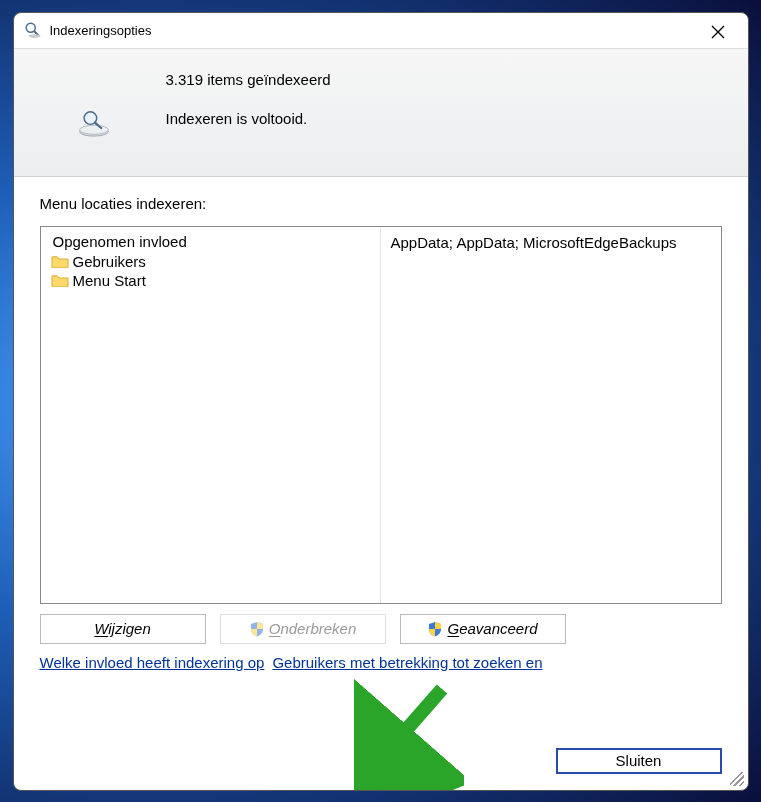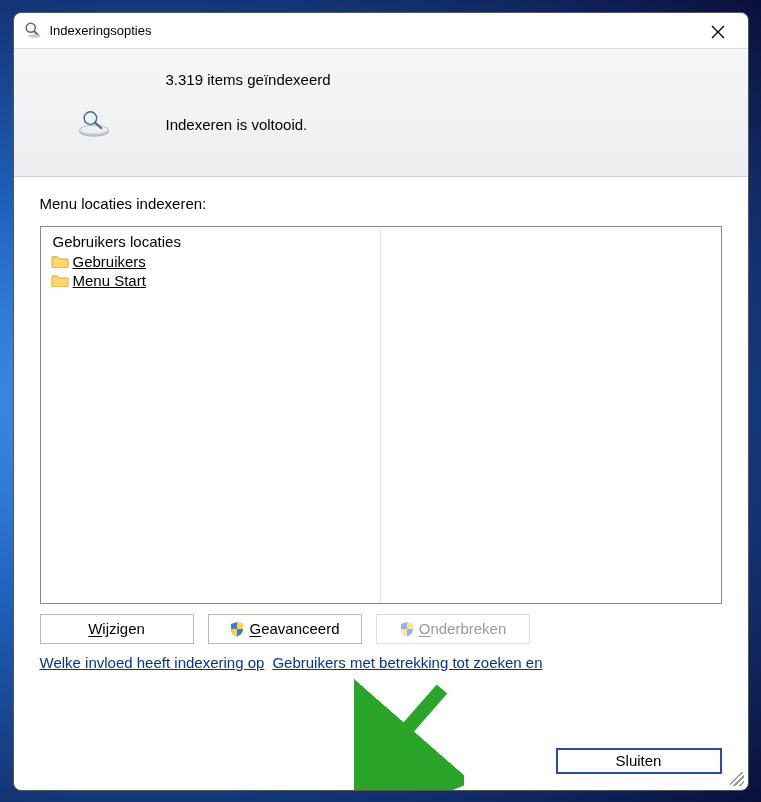--- a/index.html
+++ b/index.html
@@ -46,52 +46,53 @@
     font-size: 16px;
     cursor: pointer;
   }
   .close svg { width: 14px; height: 14px; }
   .header-area {
     background: linear-gradient(#f6f6f6,#eceef0);
     border-bottom: 1px solid #d0d0d0;
     padding: 22px 0 36px 0;
   }
   .indexed-line { margin-left: 152px; font-size:15px; color:#000; margin-bottom:22px;}
-  .status-row { display:flex; align-items:center; }
+  .status-row { display:flex; align-items:flex-start; }
   .status-row .magnifier { margin-left: 62px; width:36px; }
   .status-row .status-text { margin-left: 54px; font-size:15px; color:#000; }
   .body-area { flex:1; padding: 18px 26px 14px 26px; display:flex; flex-direction:column; position:relative; }
   .locations-label { font-size:15px; color:#000; margin-bottom:14px; }
   .locations-box {
     border:1px solid #888;
     flex:1;
     display:flex;
     min-height:378px;
     max-height:378px;
     background:#fff;
   }
   .col { width:50%; padding:6px 10px; }
   .col.left { border-right:1px solid #e6e6e6; }
   .col-header { font-size:15px; color:#000; padding:0 0 2px 2px;}
   .col.right .col-header { padding-left:0;}
-  .loc-item { display:flex; align-items:center; gap:4px; font-size:15px; color:#000; padding:1px 0;text-decoration:underline;}
+  .loc-item { display:flex; align-items:center; gap:4px; font-size:15px; color:#000; padding:1px 0;}
   .folder-icon { width:18px; height:14px; }
   .excl-text { font-size:15px; color:#000; padding:1px 0;}
   .button-row { display:flex; gap:14px; margin-top:10px;}
   .btn {
     height:30px;
-    width:154px;
+    width:166px;
     border:1px solid #bbb;
     background:#fff;
     font-size:15px;
     display:flex;
     align-items:center;
     justify-content:center;
     gap:4px;
     cursor:pointer;
+    font-style:italic;
   }
   .btn.disabled { color:#9a9a9a; border-color:#ddd; cursor:default;}
   .btn .u { text-decoration: underline; text-underline-offset:2px;}
   .shield { width:16px; height:16px; }
   .links { margin-top:10px; display:flex; flex-direction:row; gap:8px;}
   .links a { color:#003399; text-decoration:underline; font-size:15px; width:fit-content;}
   .footer {
     display:flex; justify-content:flex-end; padding:0 26px 16px 0;
   }
   .close-btn {
@@ -149,68 +150,69 @@
       </span>
       <span class="status-text">Indexeren is voltooid.</span>
     </div>
   </div>
 
   <div class="body-area">
     <div class="locations-label">Menu locaties indexeren:</div>
 
     <div class="locations-box">
       <div class="col left">
-        <div class="col-header">Gebruikers locaties</div>
+        <div class="col-header">Opgenomen invloed</div>
         <div class="loc-item">
           <span class="folder-icon">
             <svg viewBox="0 0 18 14">
                 <path d="M1 3 h5 l2 2 h9 v8 a1 1 0 0 1 -1 1 H2 a1 1 0 0 1 -1 -1 Z" fill="#ffd86b" stroke="#d9aa2e"></path>
                 <path d="M1 3 a1 1 0 0 1 1 -1 h4 l2 2 H1 Z" fill="#e8c45c"></path>
               </svg>
           </span>
           <span>Gebruikers</span>
         </div>
         <div class="loc-item">
           <span class="folder-icon">
             <svg viewBox="0 0 18 14">
                 <path d="M1 3 h5 l2 2 h9 v8 a1 1 0 0 1 -1 1 H2 a1 1 0 0 1 -1 -1 Z" fill="#ffd86b" stroke="#d9aa2e"></path>
                 <path d="M1 3 a1 1 0 0 1 1 -1 h4 l2 2 H1 Z" fill="#e8c45c"></path>
               </svg>
           </span>
           <span>Menu Start</span>
         </div>
       </div>
       <div class="col right">
+        <div class="excl-text">AppData; AppData; MicrosoftEdgeBackups</div>
       </div>
     </div>
 
     <div class="button-row">
       <div class="btn">
         <span><span class="u">W</span>ijzigen</span>
+      </div>
+      <div class="btn disabled">
+        <span class="shield" style="opacity:.55">
+          <svg viewBox="0 0 16 16">
+              <path d="M8 1 L14 3 V8 C14 12 11 14.5 8 15.5 C5 14.5 2 12 2 8 V3 Z" fill="#3b78d8"></path>
+              <path d="M8 1 L14 3 V8 H8 Z" fill="#ffd23f"></path>
+              <path d="M8 8 H2 V8 C2 12 5 14.5 8 15.5 Z" fill="#ffd23f"></path>
+            </svg>
+        </span>
+        <span><span class="u">O</span>nderbreken</span>
       </div>
       <div class="btn">
         <span class="shield">
           <svg viewBox="0 0 16 16">
               <path d="M8 1 L14 3 V8 C14 12 11 14.5 8 15.5 C5 14.5 2 12 2 8 V3 Z" fill="#3b78d8"></path>
               <path d="M8 1 L14 3 V8 H8 Z" fill="#ffd23f"></path>
               <path d="M8 8 H2 V8 C2 12 5 14.5 8 15.5 Z" fill="#ffd23f"></path>
             </svg>
         </span>
         <span><span class="u">G</span>eavanceerd</span>
       </div>
-      <div class="btn disabled">
-        <span class="shield" style="opacity:.55">
-          <svg viewBox="0 0 16 16">
-              <path d="M8 1 L14 3 V8 C14 12 11 14.5 8 15.5 C5 14.5 2 12 2 8 V3 Z" fill="#3b78d8"></path>
-              <path d="M8 1 L14 3 V8 H8 Z" fill="#ffd23f"></path>
-              <path d="M8 8 H2 V8 C2 12 5 14.5 8 15.5 Z" fill="#ffd23f"></path>
-            </svg>
-        </span>
-        <span><span class="u">O</span>nderbreken</span>
-      </div>
     </div>
 
     <div class="links">
       <a href="#">Welke invloed heeft indexering op</a>
       <a href="#">Gebruikers met betrekking tot zoeken en</a>
     </div>
 
     <svg class="arrow" width="110" height="120">
       <defs>
         <marker id="ah" markerWidth="14" markerHeight="14" refX="4" refY="6" orient="auto">

